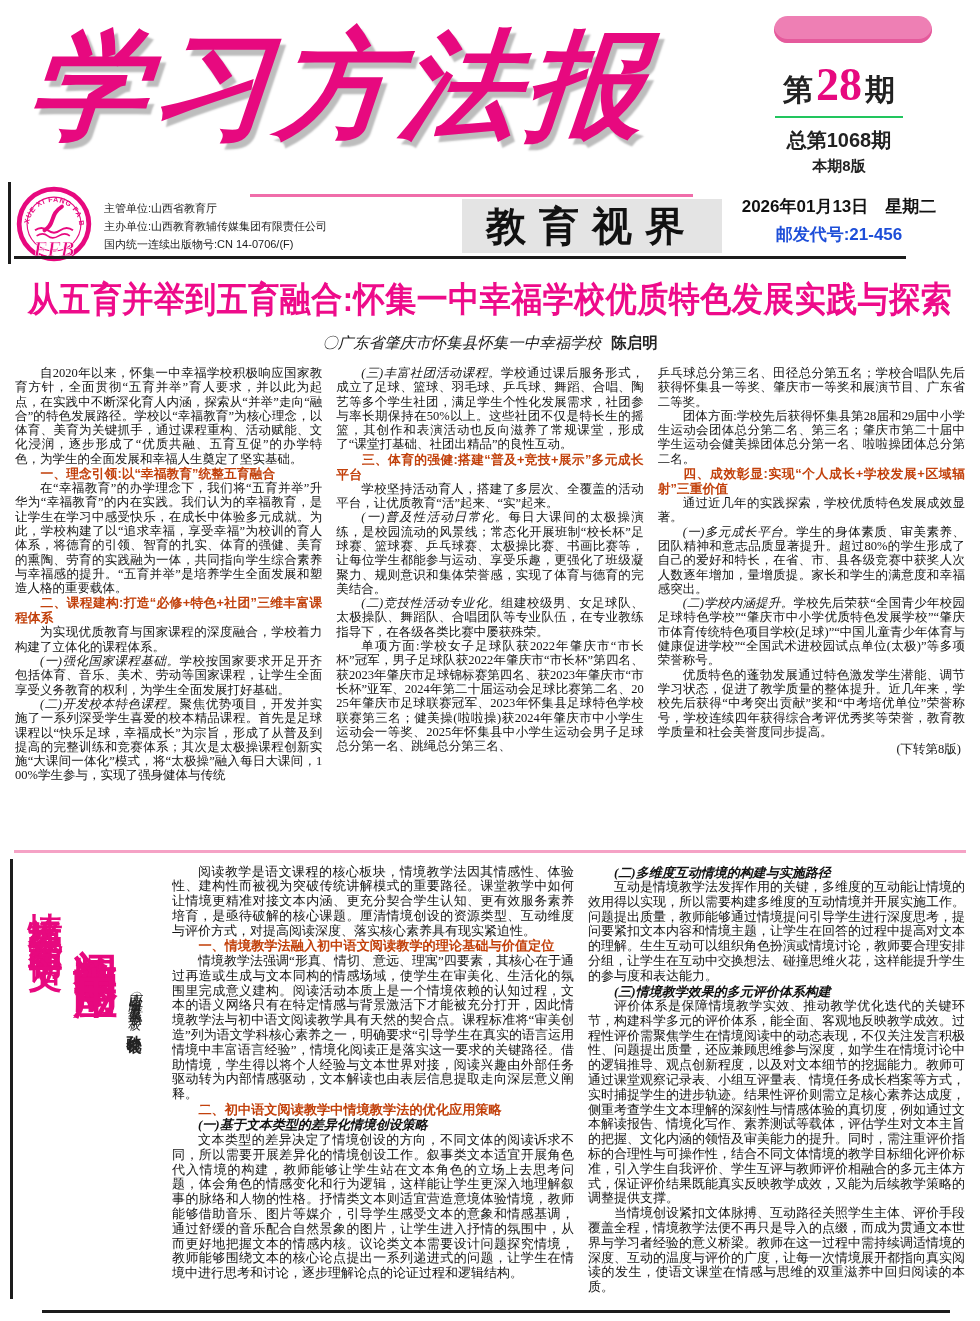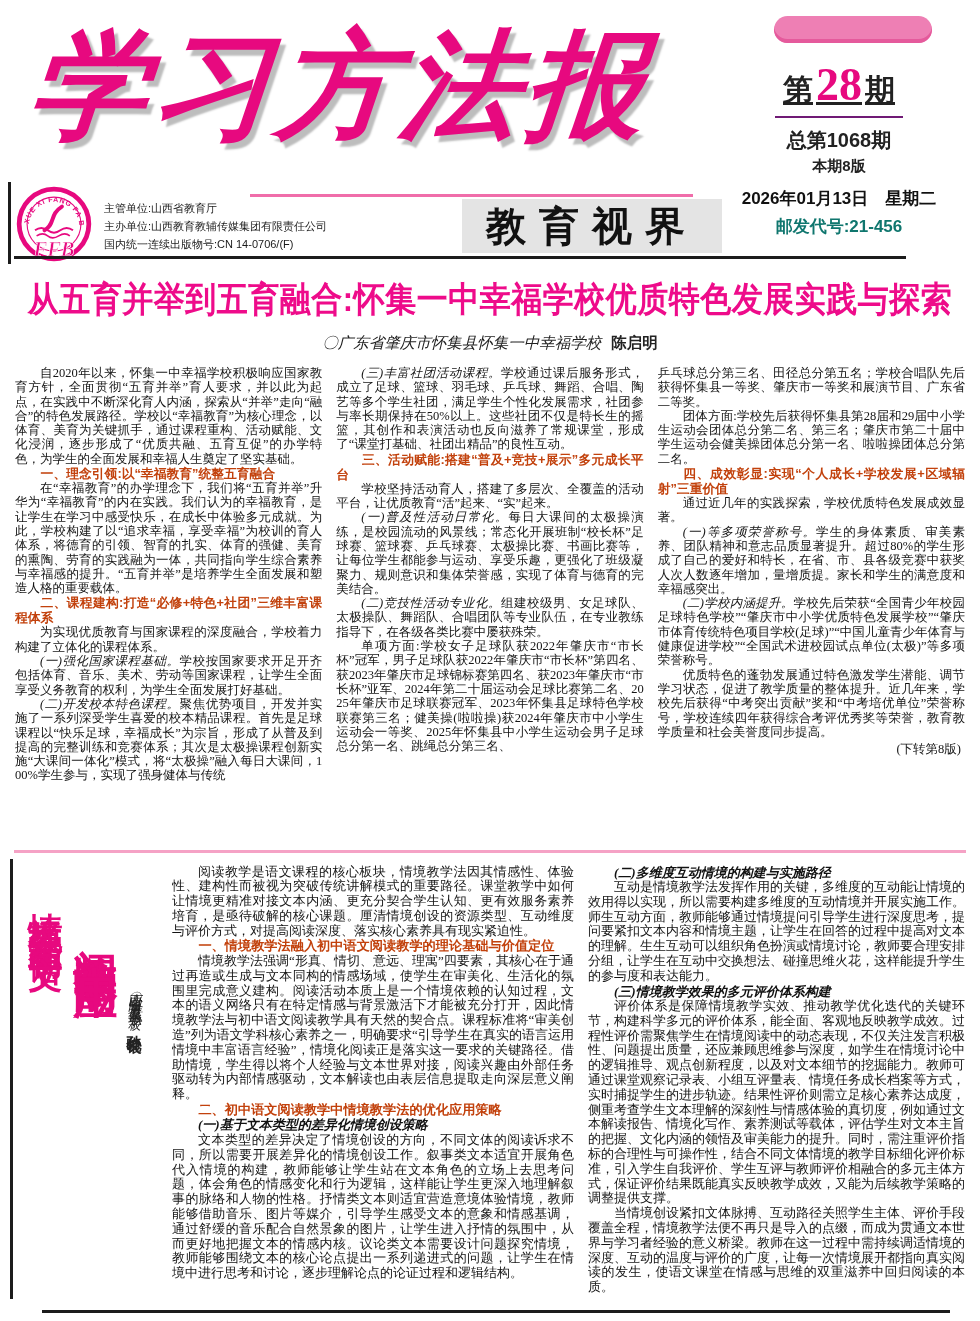--- a/index.html
+++ b/index.html
@@ -8,28 +8,28 @@
 
   
   .masthead{position:relative;height:265px;}
   .deco-bar{position:absolute;right:48px;top:16px;width:158px;height:27px;
             background:#ee7fb4;border-radius:14px;box-shadow:inset 0 -4px 0 #e55a9c;}
   .mast-title{position:absolute;left:30px;top:22px;font-size:118px;line-height:1.1;
               font-weight:900;font-style:italic;color:#e7097f;letter-spacing:6px;
               transform:skewX(-5deg);text-shadow:5px 6px 2px #bdbdbd;white-space:nowrap;}
   .issue-box{position:absolute;right:36px;top:58px;width:210px;text-align:center;
              font-family:"Liberation Sans","DejaVu Sans",sans-serif;}
-  .issue-line{display:inline-block;border-bottom:2px solid #701a75;padding:0 8px 5px 8px;
-              font-size:30px;font-weight:700;color:#222;text-decoration:underline;}
+  .issue-line{display:inline-block;border-bottom:2px solid #22c55e;padding:0 8px 5px 8px;
+              font-size:30px;font-weight:700;color:#222;}
   .issue-num{font-size:46px;font-weight:900;color:#e7097f;
              font-family:"Liberation Serif","DejaVu Serif",serif;padding:0 3px;}
   .total-issue{margin-top:9px;font-size:20px;font-weight:700;color:#222;}
   .pages-note{margin-top:3px;font-size:15px;font-weight:700;color:#222;text-align:center;}
-  .date-line{margin-top:11px;font-size:17px;font-weight:800;color:#111;white-space:nowrap;}
-  .postal{margin-top:5px;font-size:17px;font-weight:800;color:#0f766e;}
+  .date-line{margin-top:19px;font-size:17px;font-weight:800;color:#111;white-space:nowrap;}
+  .postal{margin-top:5px;font-size:17px;font-weight:800;color:#1d4ed8;}
   .logo-svg{position:absolute;left:16px;top:186px;width:76px;height:76px;}
   .publishers{position:absolute;left:104px;top:200px;font-size:11px;font-weight:400;
               line-height:1.62;color:#1a1a1a;
               font-family:"Liberation Sans","DejaVu Sans",sans-serif;}
   .pink-rule{position:absolute;left:250px;top:194px;width:443px;height:3px;background:#f06daa;}
   .section-banner{position:absolute;left:462px;top:199px;height:54px;line-height:54px;
                   padding:0 24px;background:#e4e4e4;color:#111;font-size:40px;font-weight:900;
                   letter-spacing:13px;font-family:"Liberation Sans","DejaVu Sans",sans-serif;}
   .black-rule{position:absolute;left:14px;top:256px;width:892px;height:2.5px;background:#1c1c1c;}
   .edge-top{position:absolute;left:8px;top:182px;width:2.5px;height:82px;background:#1c1c1c;}
@@ -120,32 +120,32 @@
         <p class="p">自2020年以来，怀集一中幸福学校积极响应国家教育方针，全面贯彻“五育并举”育人要求，并以此为起点，在实践中不断深化育人内涵，探索从“并举”走向“融合”的特色发展路径。学校以“幸福教育”为核心理念，以体育、美育为关键抓手，通过课程重构、活动赋能、文化浸润，逐步形成了“优质共融、五育互促”的办学特色，为学生的全面发展和幸福人生奠定了坚实基础。</p>
         <p class="h">一、理念引领:以“幸福教育”统整五育融合</p>
         <p class="p">在“幸福教育”的办学理念下，我们将“五育并举”升华为“幸福教育”的内在实践。我们认为的幸福教育，是让学生在学习中感受快乐，在成长中体验多元成就。为此，学校构建了以“追求幸福，享受幸福”为校训的育人体系，将德育的引领、智育的扎实、体育的强健、美育的熏陶、劳育的实践融为一体，共同指向学生综合素养与幸福感的提升。“五育并举”是培养学生全面发展和塑造人格的重要载体。</p>
         <p class="h">二、课程建构:打造“必修+特色+社团”三维丰富课程体系</p>
         <p class="p">为实现优质教育与国家课程的深度融合，学校着力构建了立体化的课程体系。</p>
         <p class="p"><span class="kai">(一)强化国家课程基础。</span><span>学校按国家要求开足开齐包括体育、音乐、美术、劳动等国家课程，让学生全面享受义务教育的权利，为学生全面发展打好基础。</span></p>
         <p class="p"><span class="kai">(二)开发校本特色课程。</span><span>聚焦优势项目，开发并实施了一系列深受学生喜爱的校本精品课程。首先是足球课程以“快乐足球，幸福成长”为宗旨，形成了从普及到提高的完整训练和竞赛体系；其次是太极操课程创新实施“大课间一体化”模式，将“太极操”融入每日大课间，100%学生参与，实现了强身健体与传统</span></p>
       </div>
       <div class="col">
         <p class="p"><span class="kai">(三)丰富社团活动课程。</span><span>学校通过课后服务形式，成立了足球、篮球、羽毛球、乒乓球、舞蹈、合唱、陶艺等多个学生社团，满足学生个性化发展需求，社团参与率长期保持在50%以上。这些社团不仅是特长生的摇篮，其创作和表演活动也反向滋养了常规课堂，形成了“课堂打基础、社团出精品”的良性互动。</span></p>
-        <p class="h">三、活动赋能:搭建“普及+竞技+展示”多元成长平台</p>
+        <p class="h">三、体育的强健:搭建“普及+竞技+展示”多元成长平台</p>
         <p class="p">学校坚持活动育人，搭建了多层次、全覆盖的活动平台，让优质教育“活”起来、“实”起来。</p>
         <p class="p"><span class="kai">(一)普及性活动日常化。</span><span>每日大课间的太极操演练，是校园流动的风景线；常态化开展班制“校长杯”足球赛、篮球赛、乒乓球赛、太极操比赛、书画比赛等，让每位学生都能参与运动、享受乐趣，更强化了班级凝聚力、规则意识和集体荣誉感，实现了体育与德育的完美结合。</span></p>
         <p class="p"><span class="kai">(二)竞技性活动专业化。</span><span>组建校级男、女足球队、太极操队、舞蹈队、合唱团队等专业队伍，在专业教练指导下，在各级各类比赛中屡获殊荣。</span></p>
         <p class="p">单项方面:学校女子足球队获2022年肇庆市“市长杯”冠军，男子足球队获2022年肇庆市“市长杯”第四名、获2023年肇庆市足球锦标赛第四名、获2023年肇庆市“市长杯”亚军、2024年第二十届运动会足球比赛第二名、2025年肇庆市足球联赛冠军、2023年怀集县足球特色学校联赛第三名；健美操(啦啦操)获2024年肇庆市中小学生运动会一等奖、2025年怀集县中小学生运动会男子足球总分第一名、跳绳总分第三名、</p>
       </div>
       <div class="col">
         <p class="p noindent">乒乓球总分第三名、田径总分第五名；学校合唱队先后获得怀集县一等奖、肇庆市一等奖和展演节目、广东省二等奖。</p>
         <p class="p">团体方面:学校先后获得怀集县第28届和29届中小学生运动会团体总分第二名、第三名；肇庆市第二十届中学生运动会健美操团体总分第一名、啦啦操团体总分第二名。</p>
         <p class="h">四、成效彰显:实现“个人成长+学校发展+区域辐射”三重价值</p>
         <p class="p">通过近几年的实践探索，学校优质特色发展成效显著。</p>
-        <p class="p"><span class="kai">(一)等多项荣誉称号。</span><span>学生的身体素质、审美素养、团队精神和意志品质显著提升。超过80%的学生形成了自己的爱好和特长，在省、市、县各级竞赛中获奖人次人数逐年增加，量增质提。家长和学生的满意度和幸福感突出。</span></p>
+        <p class="p"><span class="kai">(一)多元成长平台。</span><span>学生的身体素质、审美素养、团队精神和意志品质显著提升。超过80%的学生形成了自己的爱好和特长，在省、市、县各级竞赛中获奖人次人数逐年增加，量增质提。家长和学生的满意度和幸福感突出。</span></p>
         <p class="p"><span class="kai">(二)学校内涵提升。</span><span>学校先后荣获“全国青少年校园足球特色学校”“肇庆市中小学优质特色发展学校”“肇庆市体育传统特色项目学校(足球)”“中国儿童青少年体育与健康促进学校”“全国武术进校园试点单位(太极)”等多项荣誉称号。</span></p>
         <p class="p">优质特色的蓬勃发展通过特色激发学生潜能、调节学习状态，促进了教学质量的整体提升。近几年来，学校先后获得“中考突出贡献”奖和“中考培优单位”荣誉称号，学校连续四年获得综合考评优秀奖等荣誉，教育教学质量和社会美誉度同步提高。</p>
         <p class="note">(下转第8版)</p>
       </div>
     </div>
     <div class="pink-divider"></div>
   </section>
 
   <section class="article2">
     <div class="edge-v"></div>
@@ -161,20 +161,20 @@
       <p class="p">阅读教学是语文课程的核心板块，情境教学法因其情感性、体验性、建构性而被视为突破传统讲解模式的重要路径。课堂教学中如何让情境更精准对接文本内涵、更充分契合学生认知、更有效服务素养培育，是亟待破解的核心课题。厘清情境创设的资源类型、互动维度与评价方式，对提高阅读深度、落实核心素养具有现实紧迫性。</p>
       <p class="h">一、情境教学法融入初中语文阅读教学的理论基础与价值定位</p>
       <p class="p">情境教学法强调“形真、情切、意远、理寓”四要素，其核心在于通过再造或生成与文本同构的情感场域，使学生在审美化、生活化的氛围里完成意义建构。阅读活动本质上是一个情境依赖的认知过程，文本的语义网络只有在特定情感与背景激活下才能被充分打开，因此情境教学法与初中语文阅读教学具有天然的契合点。课程标准将“审美创造”列为语文学科核心素养之一，明确要求“引导学生在真实的语言运用情境中丰富语言经验”，情境化阅读正是落实这一要求的关键路径。借助情境，学生得以将个人经验与文本世界对接，阅读兴趣由外部任务驱动转为内部情感驱动，文本解读也由表层信息提取走向深层意义阐释。</p>
       <p class="h">二、初中语文阅读教学中情境教学法的优化应用策略</p>
       <p class="subh">(一)基于文本类型的差异化情境创设策略</p>
       <p class="p">文本类型的差异决定了情境创设的方向，不同文体的阅读诉求不同，所以需要开展差异化的情境创设工作。叙事类文本适宜开展角色代入情境的构建，教师能够让学生站在文本角色的立场上去思考问题，体会角色的情感变化和行为逻辑，这样能让学生更深入地理解叙事的脉络和人物的性格。抒情类文本则适宜营造意境体验情境，教师能够借助音乐、图片等媒介，引导学生感受文本的意象和情感基调，通过舒缓的音乐配合自然景象的图片，让学生进入抒情的氛围中，从而更好地把握文本的情感内核。议论类文本需要设计问题探究情境，教师能够围绕文本的核心论点提出一系列递进式的问题，让学生在情境中进行思考和讨论，逐步理解论点的论证过程和逻辑结构。</p>
     </div>
 
     <div class="col2b">
       <p class="subh">(二)多维度互动情境的构建与实施路径</p>
-      <p class="p">互动是情境教学法发挥作用的关键，多维度的互动能让情境的效用得以实现，所以需要构建多维度的互动情境并开展实施工作。师生互动方面，教师能够通过情境提问引导学生进行深度思考，提问要紧扣文本内容和情境主题，让学生在回答的过程中提高对文本的理解。生生互动可以组织角色扮演或情境讨论，教师要合理安排分组，让学生在互动中交换想法、碰撞思维火花，这样能提升学生的参与度和表达能力。</p>
+      <p class="p">互动是情境教学法发挥作用的关键，多维度的互动能让情境的效用得以实现，所以需要构建多维度的互动情境并开展实施工作。问题提出质量，教师能够通过情境提问引导学生进行深度思考，提问要紧扣文本内容和情境主题，让学生在回答的过程中提高对文本的理解。生生互动可以组织角色扮演或情境讨论，教师要合理安排分组，让学生在互动中交换想法、碰撞思维火花，这样能提升学生的参与度和表达能力。</p>
       <p class="subh">(三)情境教学效果的多元评价体系构建</p>
       <p class="p">评价体系是保障情境教学实效、推动教学优化迭代的关键环节，构建科学多元的评价体系，能全面、客观地反映教学成效。过程性评价需聚焦学生在情境阅读中的动态表现，不仅关注发言积极性、问题提出质量，还应兼顾思维参与深度，如学生在情境讨论中的逻辑推导、观点创新程度，以及对文本细节的挖掘能力。教师可通过课堂观察记录表、小组互评量表、情境任务成长档案等方式，实时捕捉学生的进步轨迹。结果性评价则需立足核心素养达成度，侧重考查学生文本理解的深刻性与情感体验的真切度，例如通过文本解读报告、情境化写作、素养测试等载体，评估学生对文本主旨的把握、文化内涵的领悟及审美能力的提升。同时，需注重评价指标的合理性与可操作性，结合不同文体情境的教学目标细化评价标准，引入学生自我评价、学生互评与教师评价相融合的多元主体方式，保证评价结果既能真实反映教学成效，又能为后续教学策略的调整提供支撑。</p>
       <p class="p">当情境创设紧扣文体脉搏、互动路径关照学生主体、评价手段覆盖全程，情境教学法便不再只是导入的点缀，而成为贯通文本世界与学习者经验的意义桥梁。教师在这一过程中需持续调适情境的深度、互动的温度与评价的广度，让每一次情境展开都指向真实阅读的发生，使语文课堂在情感与思维的双重滋养中回归阅读的本质。</p>
     </div>
   </section>
 
 </div>
 
 </body></html>

